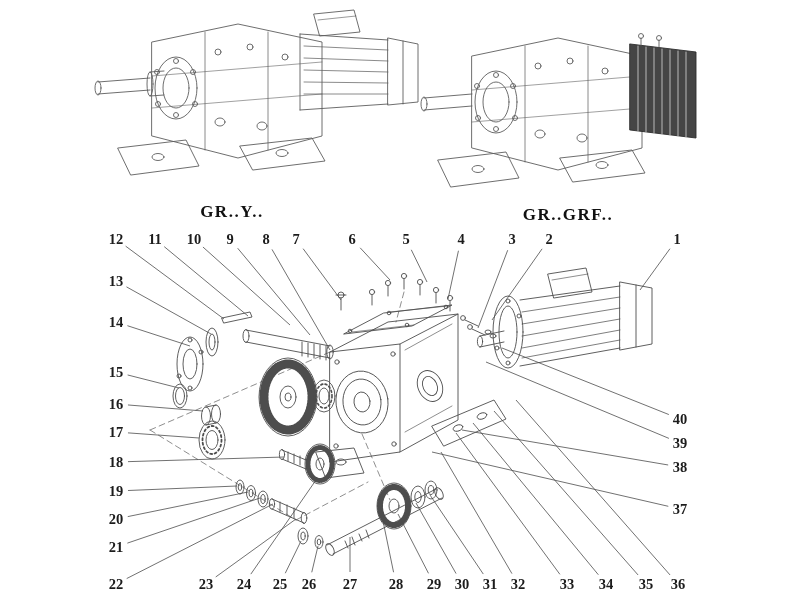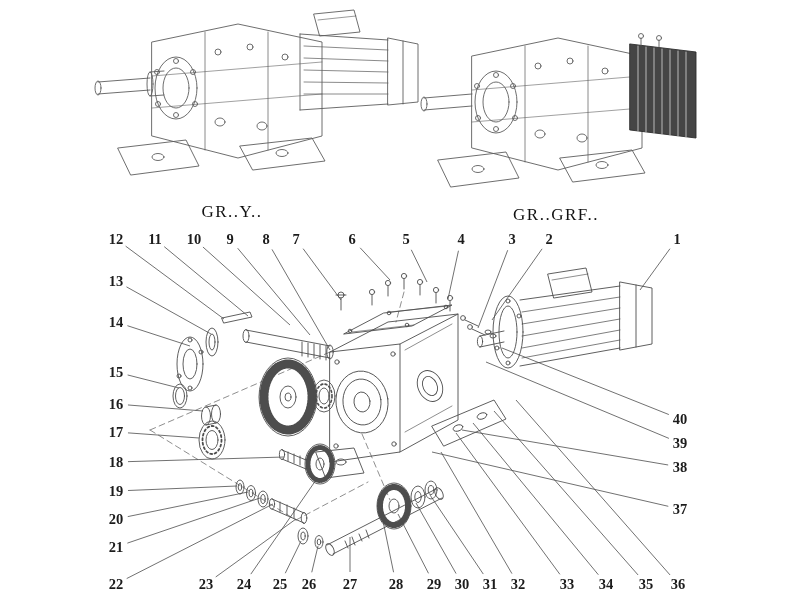--- a/index.html
+++ b/index.html
@@ -1,22 +1,22 @@
 <!DOCTYPE html>
 <html><head>
 <meta charset="utf-8">
 <style>
   html,body{margin:0;padding:0;background:#fff;}
   #stage{position:relative;width:800px;height:600px;background:#ffffff;overflow:hidden;
          font-family:"Liberation Serif",serif;}
   #art{position:absolute;left:0;top:0;}
-  .model-label{position:absolute;transform:translateX(-50%);font-weight:normal;font-size:17px;
+  .model-label{position:absolute;transform:translateX(-50%);font-weight:bold;font-size:17px;
                letter-spacing:1.5px;color:#111;white-space:nowrap;}
   #label-gr-y{left:232px;top:202px;}
-  #label-gr-grf{left:556px;top:205px;text-align:center;}
+  #label-gr-grf{left:568px;top:205px;text-align:center;}
   text.callout{font-family:"Liberation Serif",serif;font-size:14.5px;font-weight:600;fill:#1c1c1c;}
 </style>
 </head>
 <body>
 
 <div id="stage">
 
   <svg id="art" width="800" height="600" viewBox="0 0 800 600">
 
     <g stroke="#5e5e5e" fill="none" stroke-width="0.9" stroke-linecap="round">

